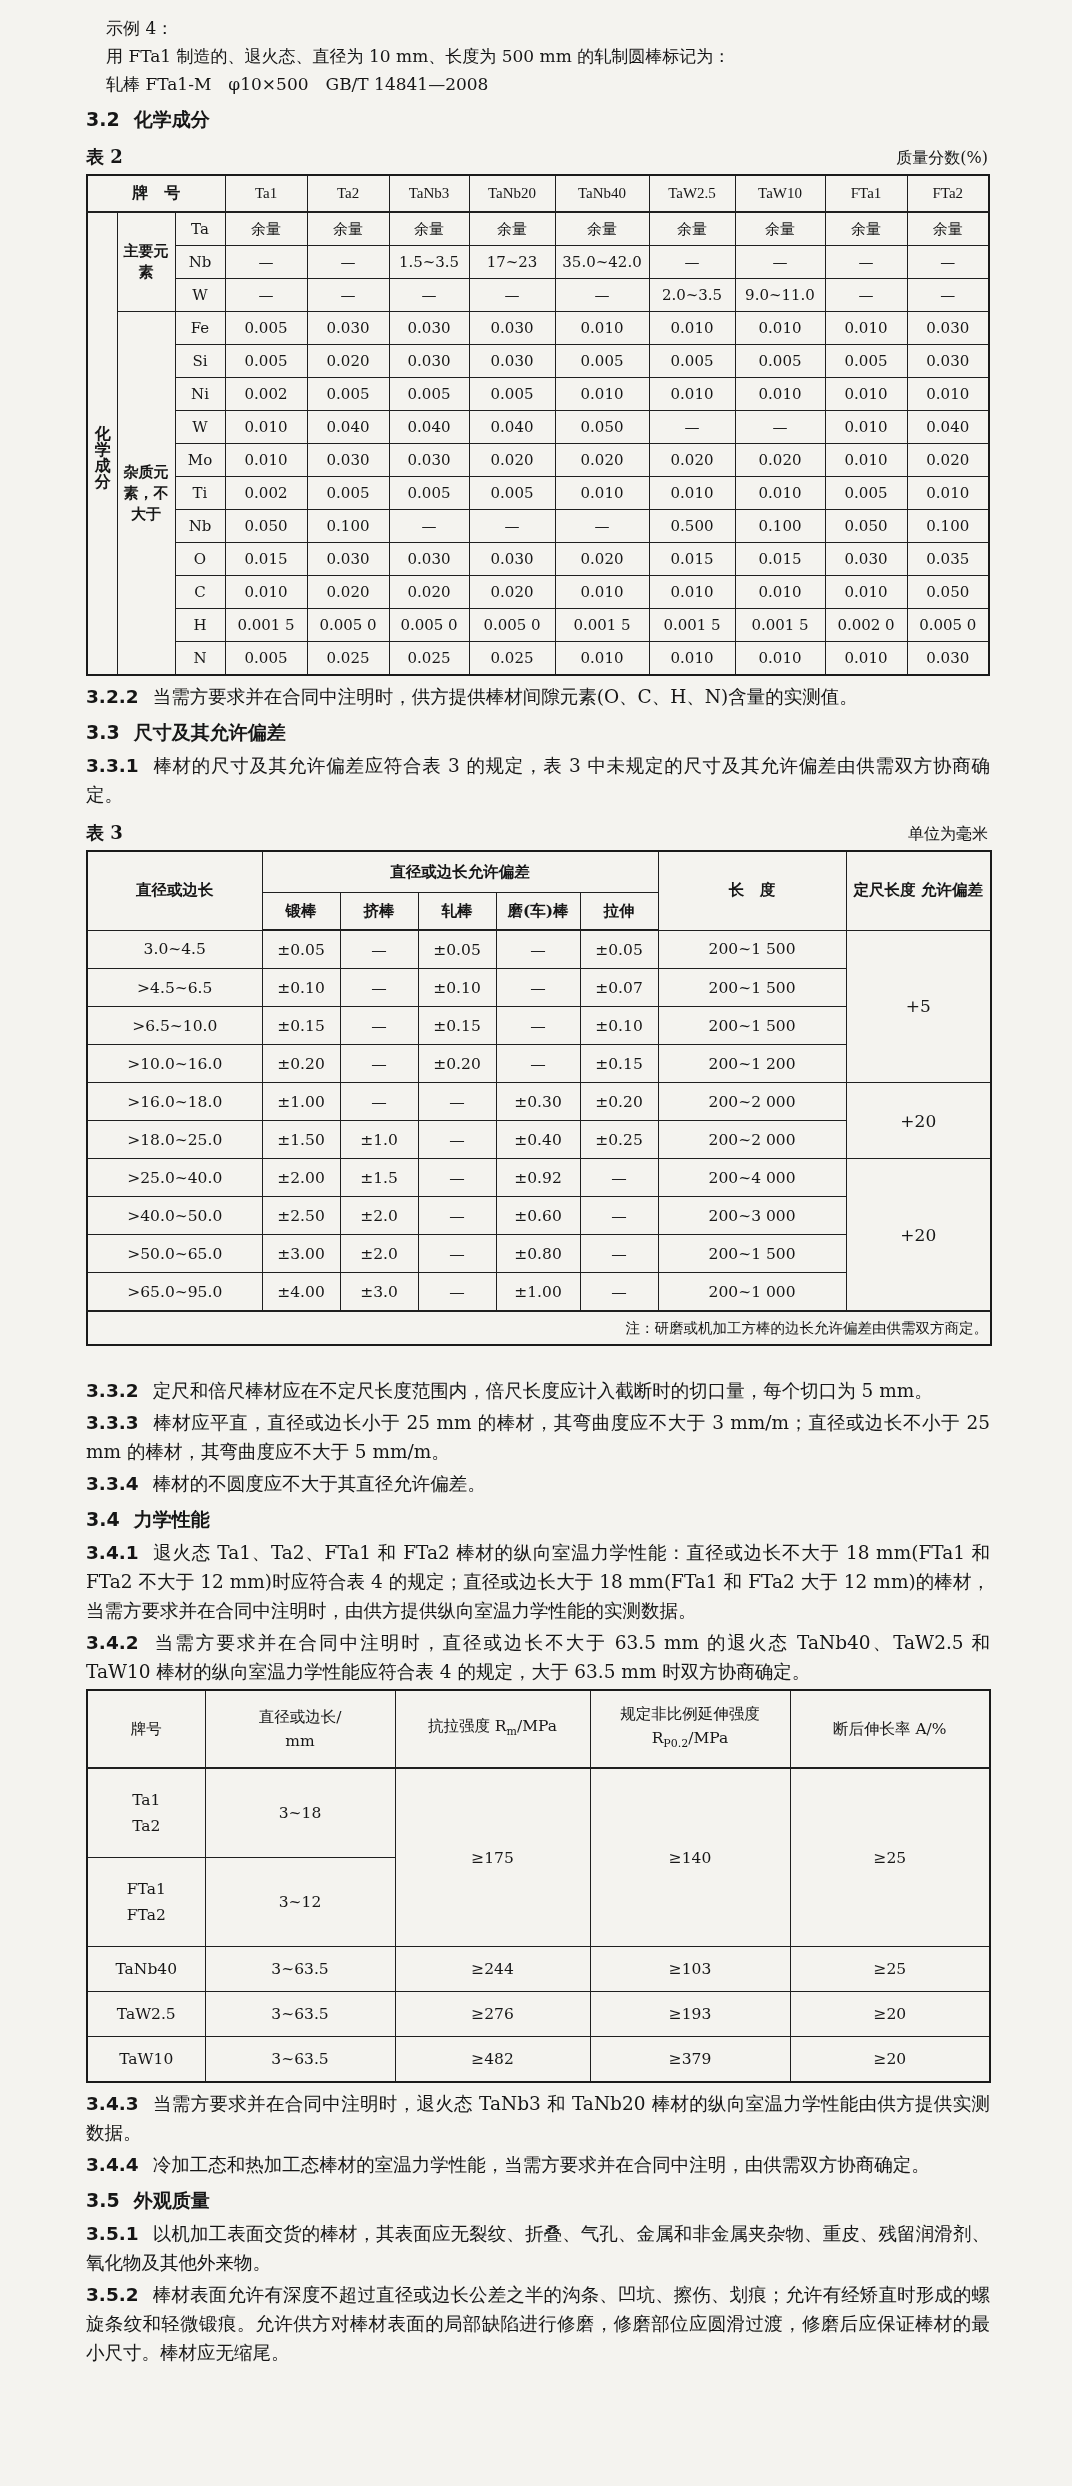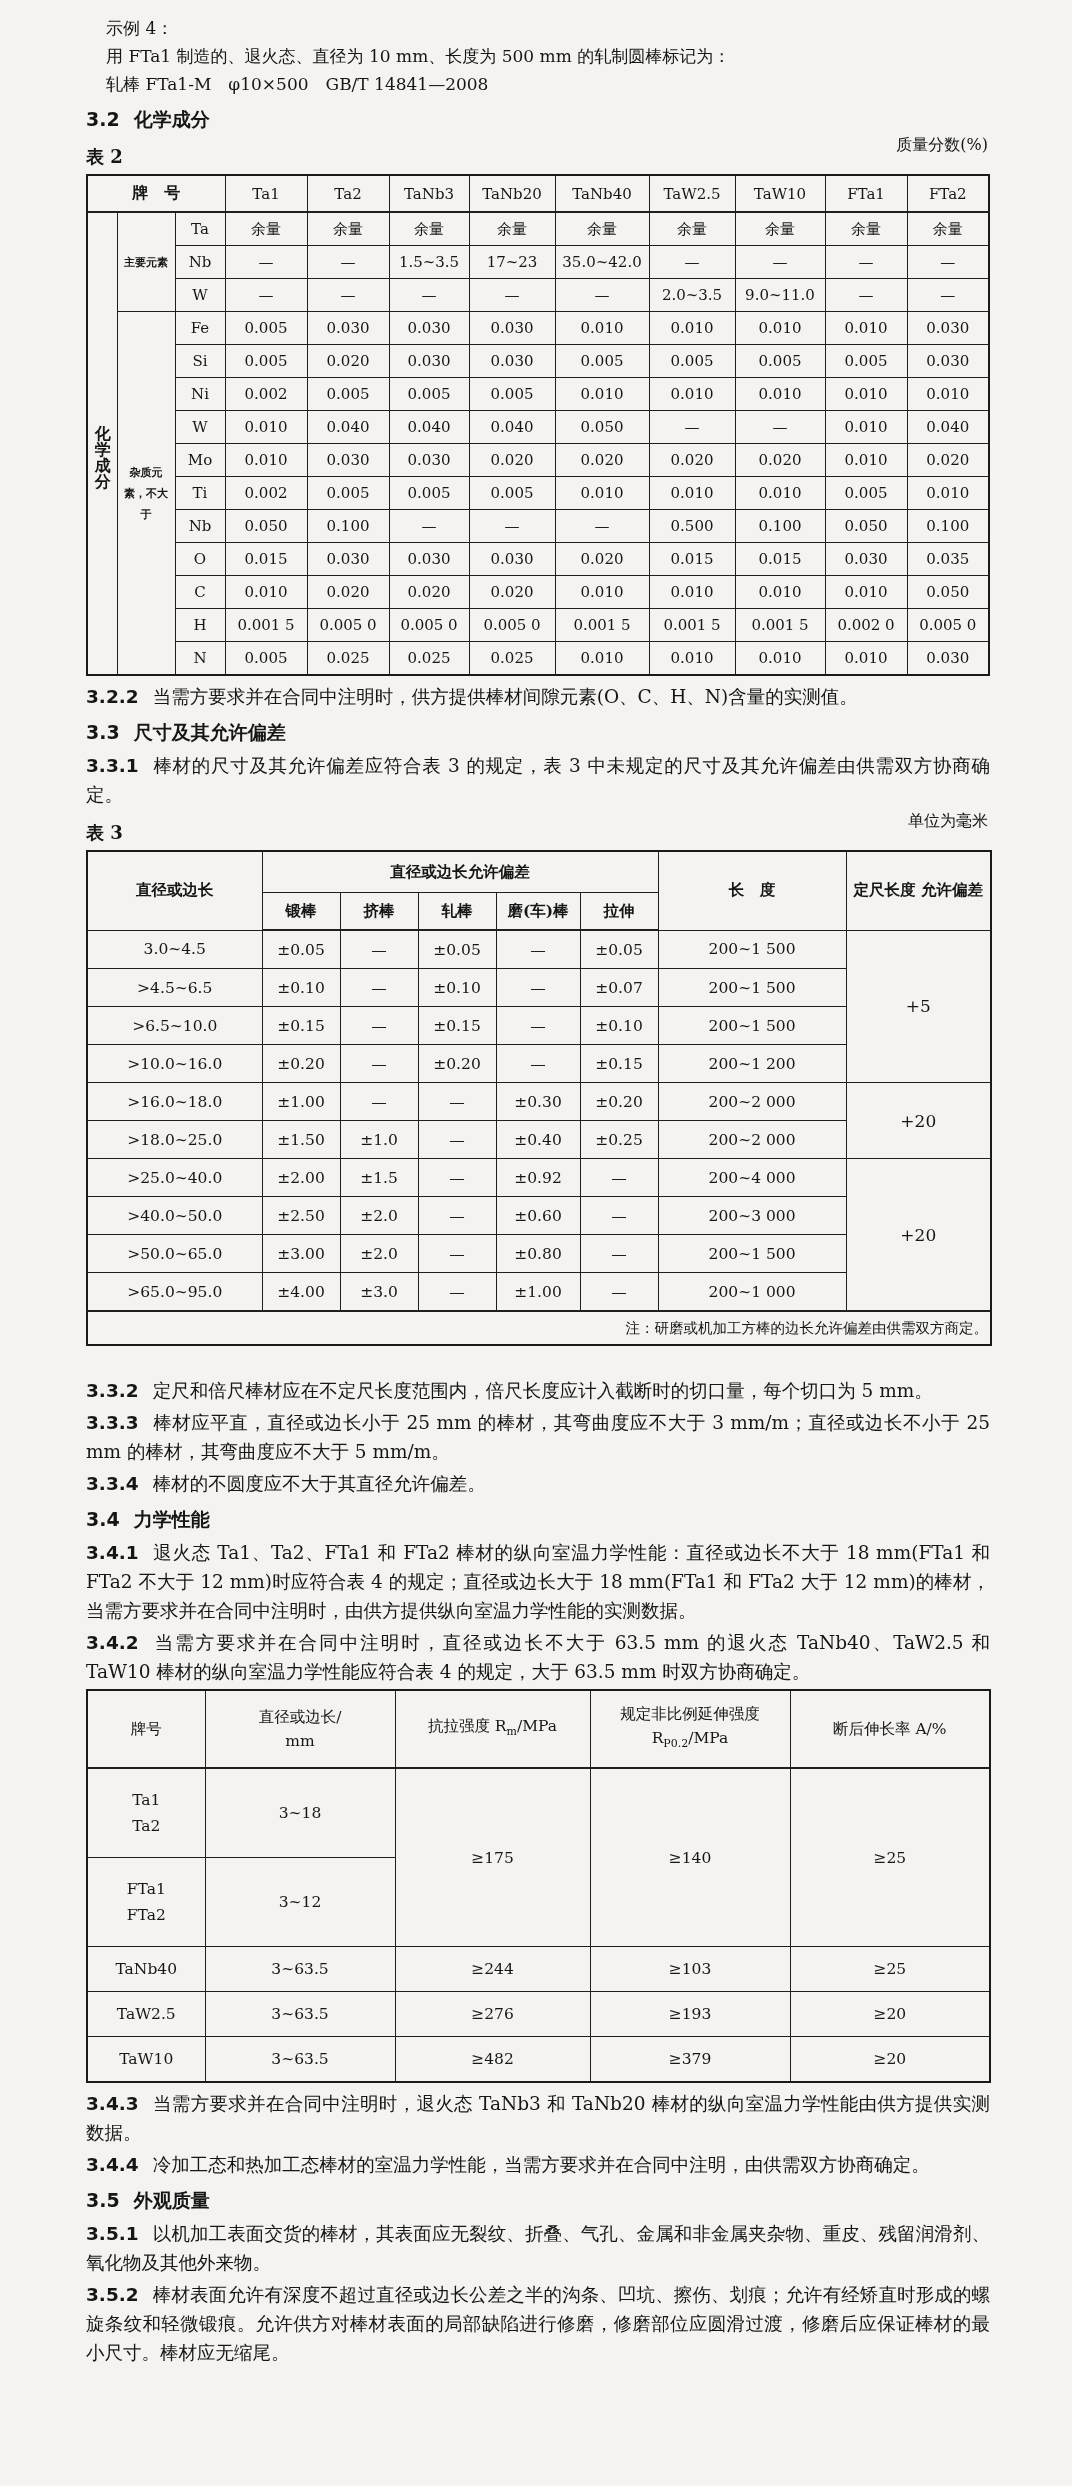--- a/index.html
+++ b/index.html
@@ -13,34 +13,34 @@
   .example { margin-left:20px; font-size:17px; line-height:28px; }
   .ex-line { white-space:pre-wrap; }
   .para { font-size:18.5px; line-height:29px; text-align:justify; margin:3px 0; }
   .heading { font-size:19px; font-weight:bold; margin:9px 0 5px; }
   .num { font-weight:bold; margin-right:14px; font-family:"DejaVu Sans","Liberation Sans",sans-serif; }
   .mt-md { margin-top:16px; }
   .mt-lg { margin-top:30px; }
 
   .tcap-row { position:relative; text-align:left; margin:12px 0 5px; height:24px; }
   .tcap { font-weight:bold; font-size:18px; }
-  .tunit { position:absolute; right:2px; bottom:13px; font-size:16px; }
+  .tunit { position:absolute; right:2px; bottom:0; font-size:16px; }
 
   table { border-collapse:collapse; width:100%; table-layout:fixed; border:2px solid #1a1a1a; margin:0 0 6px 0; }
   th, td { border:1px solid #1f1f1f; text-align:center; vertical-align:middle; padding:1px 2px; font-weight:normal; }
 
   
   .t2 th, .t2 td { font-size:15px; height:30px; }
-  .t2 .hdr th { height:33px; border-bottom-width:2px; }
+  .t2 .hdr th { height:33px; border-bottom-width:2px;font-family:Liberation Serif, serif; }
   .t2 .brand-h { font-weight:bold; font-size:16px; }
   .t2 .vert {
     writing-mode:vertical-lr; text-orientation:upright;
     letter-spacing:16px; font-weight:bold; font-size:16px; padding:10px 0;
   }
-  .t2 .grp { font-weight:bold; font-size:11px; line-height:21px; padding:0 6px; }
+  .t2 .grp { font-weight:bold; font-size:15px; line-height:21px; padding:0 6px; }
 
   
   .t3 th, .t3 td { font-size:15.5px; }
   .t3 .hdr1 th { height:38px;margin-top:12px; }
   .t3 .hdr2 th { height:34px; border-bottom-width:2px; }
   .t3 th { font-weight:bold; }
   .t3 td { height:35px; }
   .t3 .fixed-cell { font-size:17px; }
   .t3 .note-row td { text-align:right; font-size:14.5px; height:30px; padding-left:24px; border-top-width:2px; }
 

